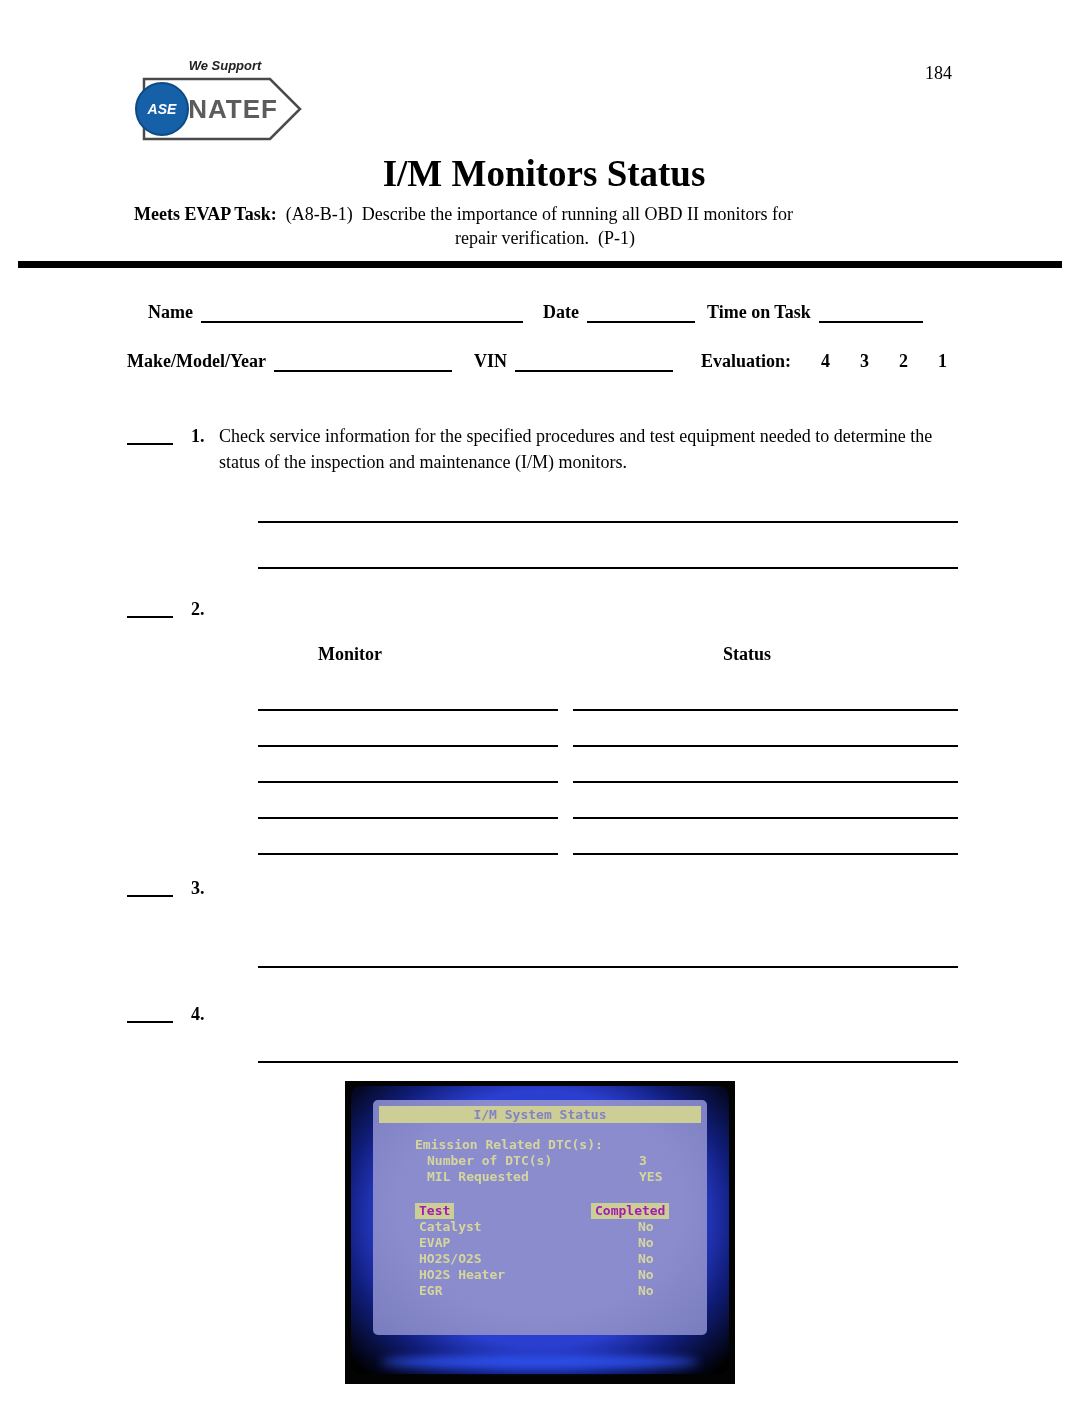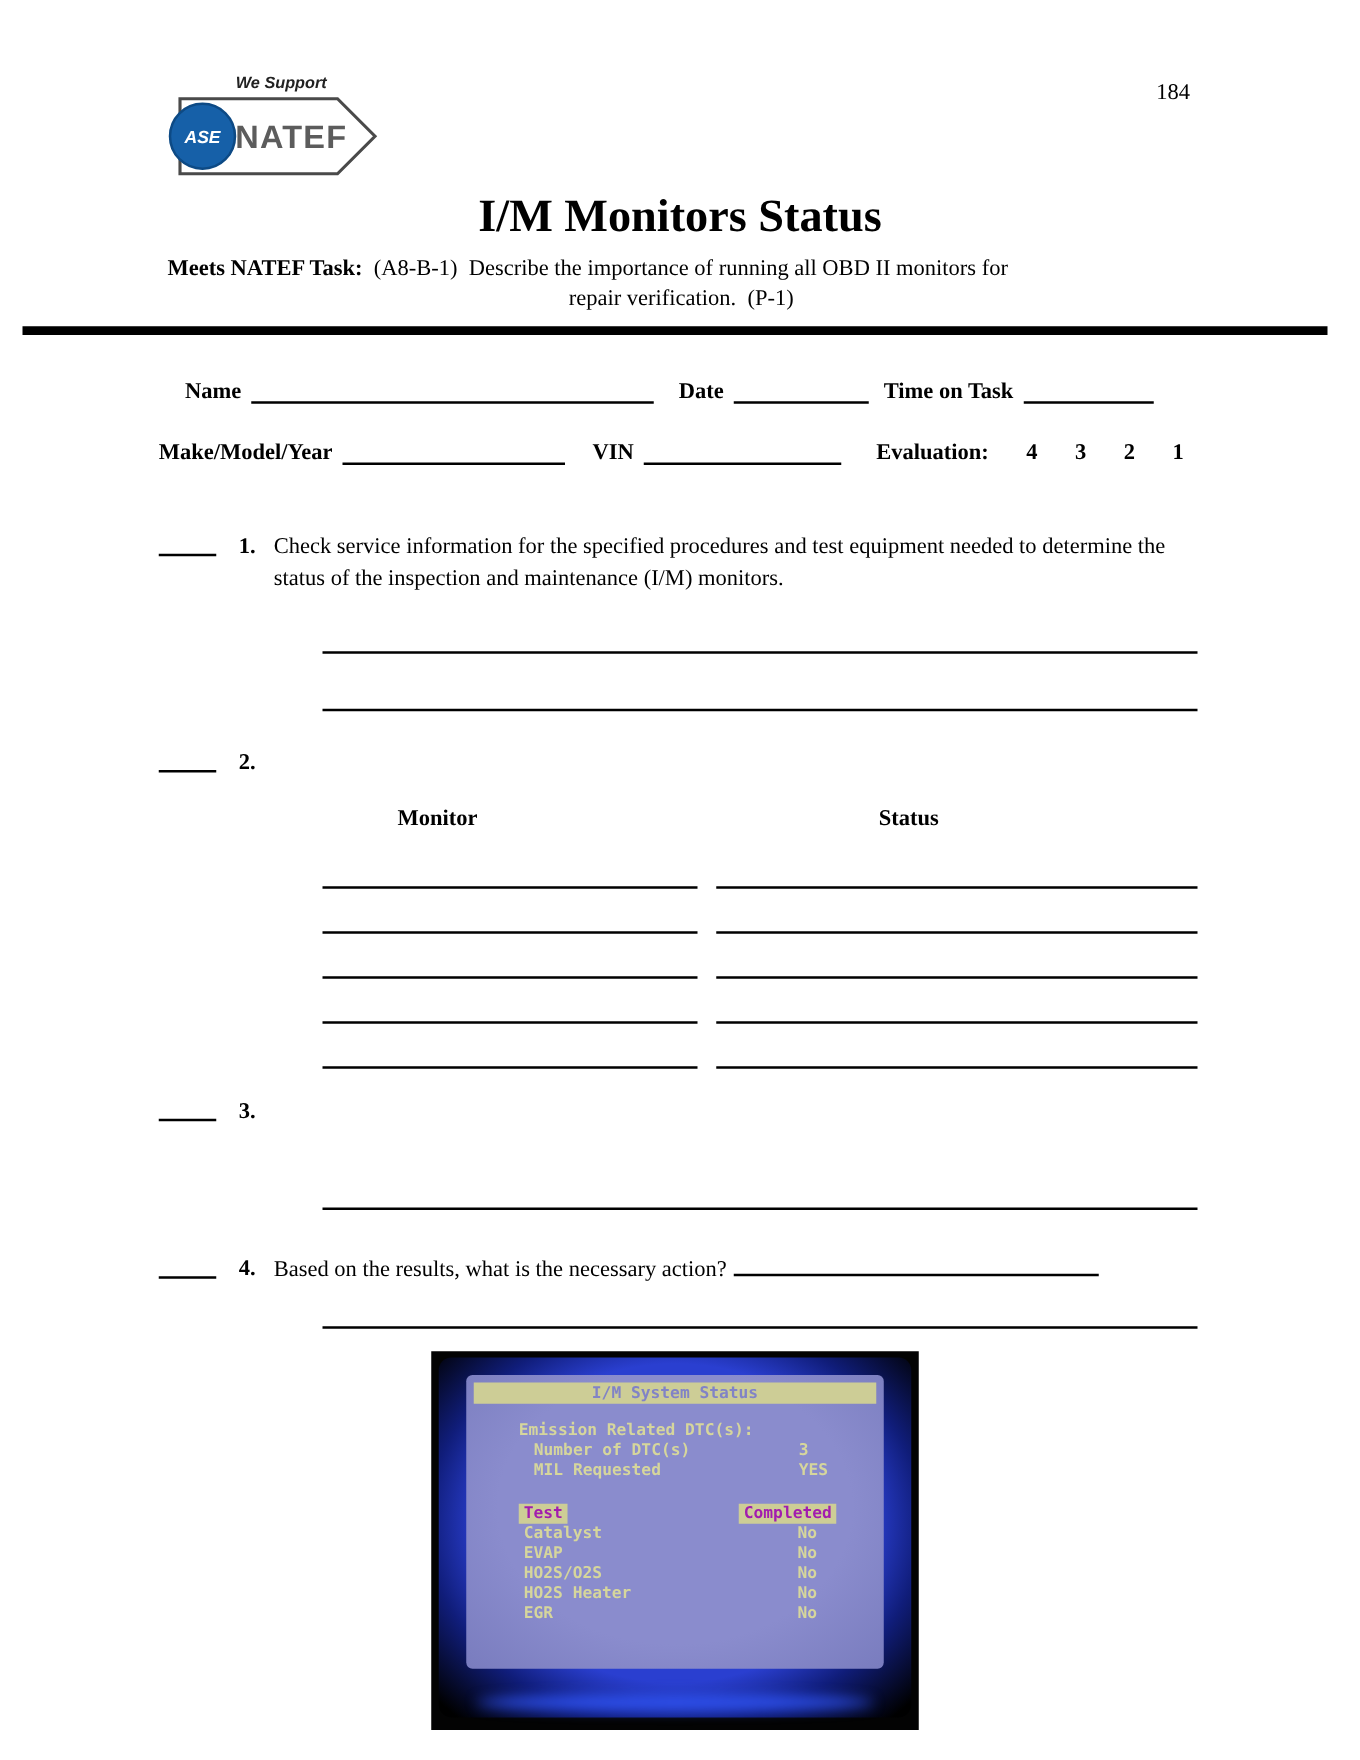--- a/index.html
+++ b/index.html
@@ -44,21 +44,21 @@
   
   .ansline { position:absolute; height:2px; background:#000; }
   .a1 { left:258px; top:521px; width:700px; }
   .a2 { left:258px; top:567px; width:700px; }
   .a3 { left:258px; top:966px; width:700px; }
   .a4 { left:258px; top:1061px; width:700px; }
 
   
   .col-head { position:absolute; font-size:18px; font-weight:bold; }
   .mon-head { left:318px; top:644px; }
-  .sta-head { left:703px; top:644px; }
+  .sta-head { left:723px; top:644px; }
   .tline { position:absolute; height:2px; background:#000; }
   .tl-l { left:258px; width:300px; }
   .tl-r { left:573px; width:385px; }
   .r0 { top:709px; } .r1 { top:745px; } .r2 { top:781px; } .r3 { top:817px; } .r4 { top:853px; }
 
   
   .photo { left:345px; top:1081px; width:390px; height:303px; background:#030303; }
   .crt { position:absolute; left:6px; top:5px; right:6px; bottom:10px;
     background:radial-gradient(ellipse at 50% 46%, #2a3fd0 58%, #101d7a 74%, #000 96%);
     border-radius:10px; }
@@ -91,21 +91,21 @@
     <text x="95" y="18" font-size="13" font-weight="bold" font-style="italic" text-anchor="middle" font-family="Liberation Sans, sans-serif" fill="#222">We Support</text>
     <polygon points="14,27 140,27 170,57 140,87 14,87" fill="#ffffff" stroke="#4a4a4a" stroke-width="2.5"></polygon>
     <text x="103" y="66" font-size="26" font-weight="bold" text-anchor="middle" letter-spacing="1" font-family="Liberation Sans, sans-serif" fill="#5c5c5c">NATEF</text>
     <circle cx="32" cy="57" r="26" fill="#1660a8" stroke="#0d4a85" stroke-width="2"></circle>
     <text x="32" y="62" font-size="14" font-weight="bold" font-style="italic" text-anchor="middle" font-family="Liberation Sans, sans-serif" fill="#ffffff">ASE</text>
   </svg>
 </div>
 
 <div class="abs doc-title">I/M Monitors Status</div>
 <div class="abs natef-task">
-  <div class="line1 prewrap"><span class="b">Meets NATEF Task:</span><span class="prewrap">  </span><span class="prewrap">(A8-B-1)  Describe the importance of running all OBD II monitors for</span></div>
+  <div class="line1 prewrap"><span class="b">Meets EVAP Task:</span><span class="prewrap">  </span><span class="prewrap">(A8-B-1)  Describe the importance of running all OBD II monitors for</span></div>
   <div class="line2 prewrap">repair verification.  (P-1)</div>
 </div>
 
 <div class="abs thick-rule"></div>
 
 <div class="abs form-row form-row-1">
   <span>Name</span>
   <span class="blank w-name"></span>
   <span class="sp20"></span>
   <span>Date</span>
@@ -158,21 +158,20 @@
 
 <div class="task task-3">
   <span class="tblank"></span>
   <span class="tnum">3.</span>
 </div>
 <div class="ansline a3"></div>
 
 <div class="task task-4">
   <span class="tblank"></span>
   <span class="tnum">4.</span>
-  <span class="ttext"><span>Based on the results, what is the necessary action?</span><span class="ans-inline"></span></span>
 </div>
 <div class="ansline a4"></div>
 
 <div class="abs photo">
   <div class="crt">
     <div class="glow-bottom"></div>
     <div class="screen">
       <div class="scr-title">I/M System Status</div>
       <div class="scr-h">Emission Related DTC(s):</div>
       <div class="scr-row">

